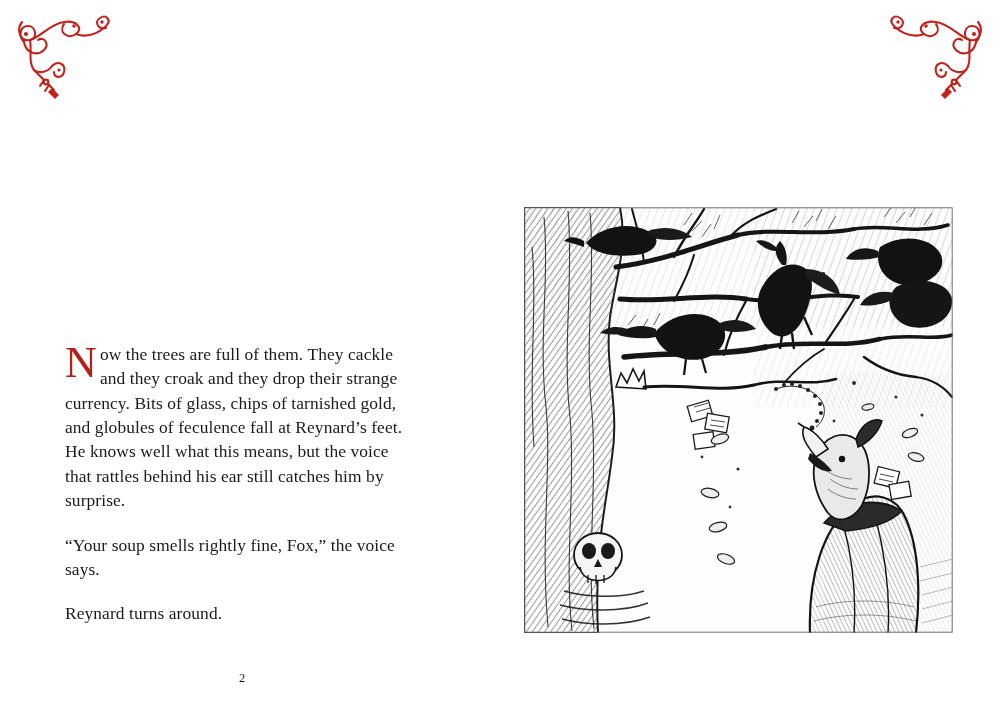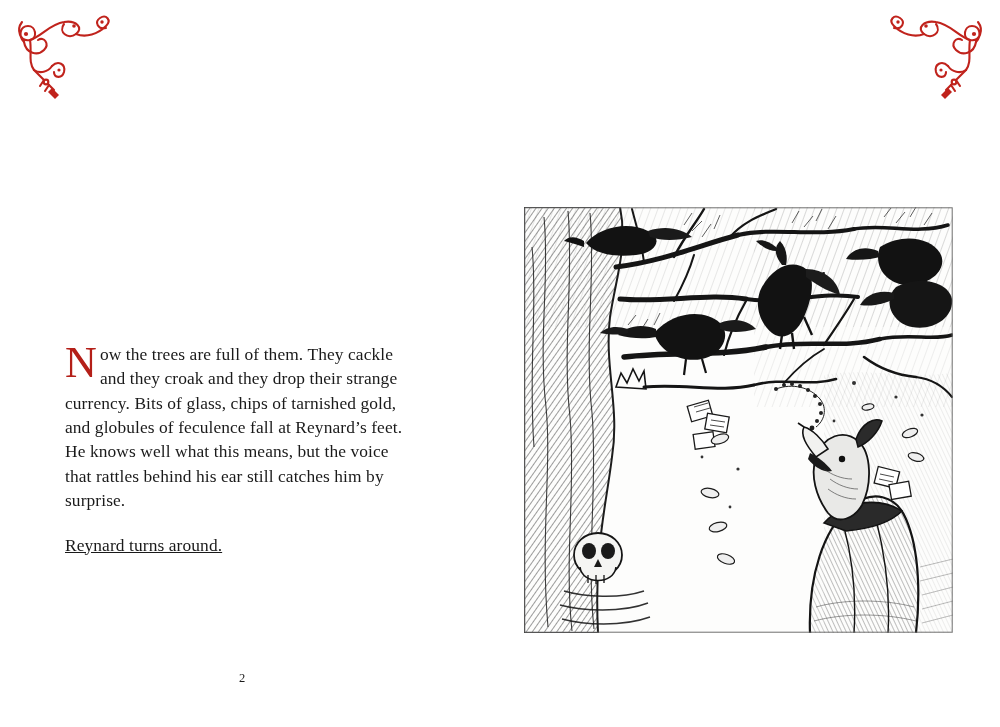--- a/index.html
+++ b/index.html
@@ -37,21 +37,21 @@
     top: 342px;
     width: 340px;
   }
   .para {
     font-size: 17.4px;
     line-height: 1.40;
     margin: 0 0 20px 0;
     text-align: left;
     letter-spacing: 0.1px;
   }
-  .para:last-child { margin-bottom: 12px; text-decoration: underline; }
+  .para:last-child { margin-bottom: 12px; }
 
   .first-para {
     position: relative;
     min-height: 48px;
   }
   .dropcap {
     float: left;
     font-family: "Liberation Serif", serif;
     color: #b41f18;
     font-size: 44px;
@@ -136,20 +136,21 @@
         <circle cx="45" cy="58" r="1.6"></circle>
         <path d="M38 76 l7 7 -4 4 -7 -7 z"></path>
         <circle cx="32" cy="70" r="3.4"></circle>
         <circle cx="32" cy="70" r="1.2" fill="#ffffff"></circle>
       </g>
     </svg>
   </div>
 
   <div class="text-column">
     <p class="para first-para"><span class="dropcap">N</span><span>ow the trees are full of them. They cackle and they croak and they drop their strange currency. Bits of glass, chips of tarnished gold, and globules of feculence fall at Reynard’s feet. He knows well what this means, but the voice that rattles behind his ear still catches him by surprise.</span></p>
+    <p class="para">“Your soup smells rightly fine, Fox,” the voice says.</p>
     <p class="para">Reynard turns around.</p>
   </div>
 
   <div class="page-number">2</div>
 
   <div class="illustration">
     <svg viewBox="0 0 429 426" width="429" height="426" aria-hidden="true">
       <defs>
         <pattern id="hatch" width="5" height="5" patternTransform="rotate(35)" patternUnits="userSpaceOnUse">
           <line x1="0" y1="0" x2="0" y2="5" stroke="#2a2a2a" stroke-width="1.1"></line>

